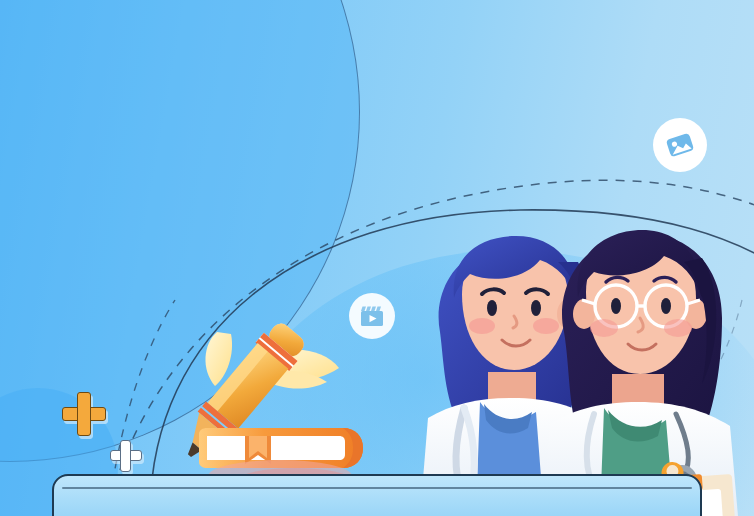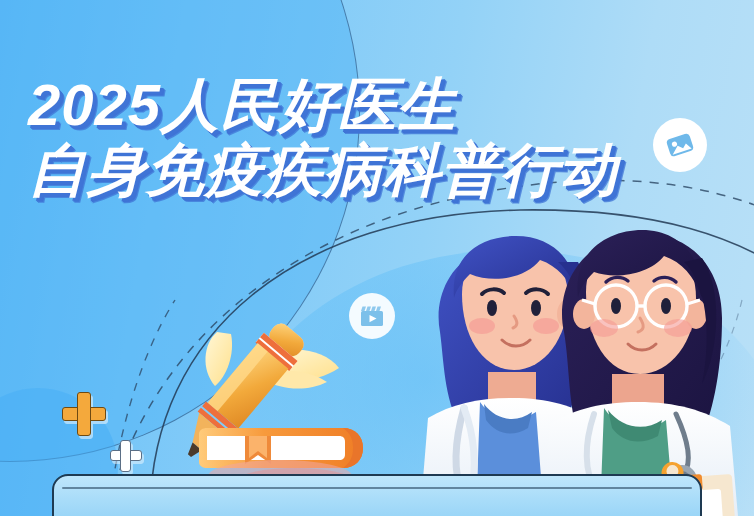--- a/index.html
+++ b/index.html
@@ -139,24 +139,20 @@
     <div class="plus plus-orange">
       <i class="h"></i>
         <i class="v"></i>
     </div>
     <div class="plus plus-white">
       <i class="h"></i>
         <i class="v"></i>
     </div>
   </div>
 
-  <div class="headline">
-    <div class="headline-line line1">2025人民好医生</div>
-    <div class="headline-line line2">自身免疫疾病科普行动</div>
-  </div>
 
   <div class="badge-photo">
     <svg width="30" height="30" viewBox="0 0 30 30">
       <g transform="rotate(-18 15 15)">
         <rect x="3" y="6" width="24" height="18" rx="4" fill="#6fb9ea"></rect>
         <circle cx="10" cy="12.5" r="2.6" fill="#ffffff"></circle>
         <path d="M5 22 L12.5 15 L17 19 L21 15.5 L25 22 Z" fill="#ffffff"></path>
       </g>
     </svg>
   </div>

